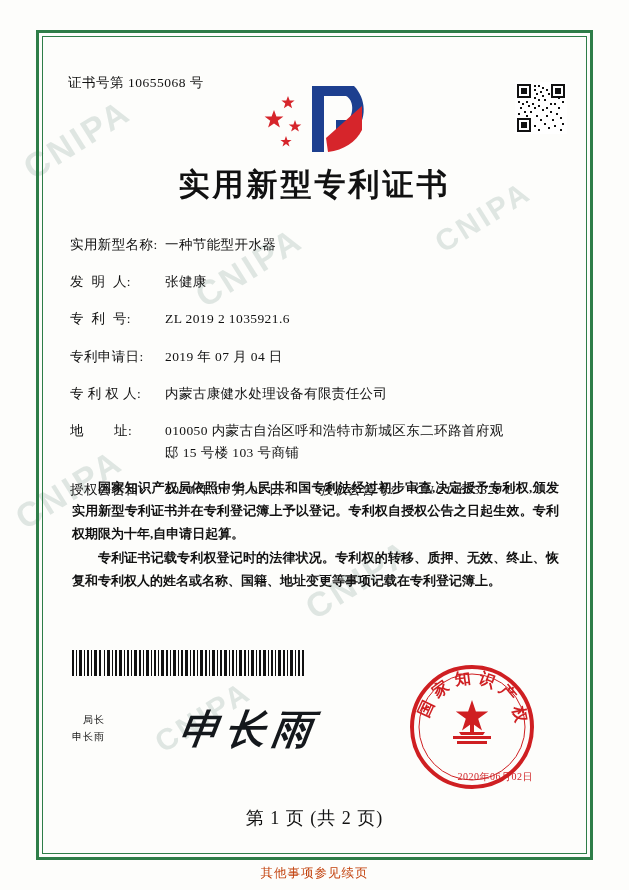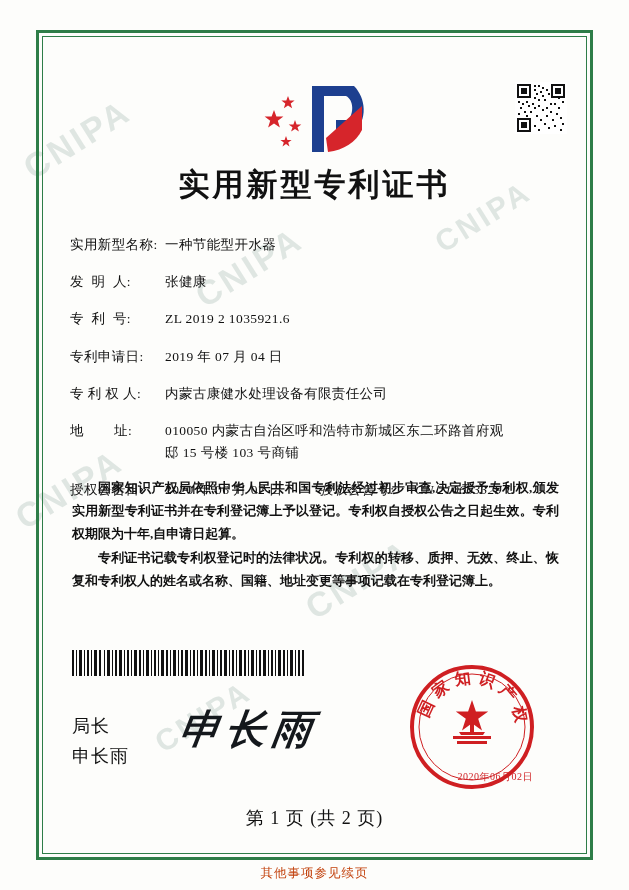--- a/index.html
+++ b/index.html
@@ -184,23 +184,24 @@
     width: 232px;
     height: 26px;
   }
   .barcode svg { display: block; }
 
   
   .sig-label {
     position: absolute;
     left: 12px;
     top: 660px;
-    font-size: 18px;
+    font-size: 10px;
     line-height: 1.65;
     letter-spacing: 1px;
+    text-align: right;
   }
   .sig-hand {
     position: absolute;
     left: 120px;
     top: 650px;
     font-family: "DejaVu Serif", serif;
     font-size: 40px;
     font-weight: 700;
     font-style: italic;
     letter-spacing: 6px;
@@ -263,20 +264,21 @@
 
   <div class="border-outer"></div>
   <div class="border-inner"></div>
   <div class="corner tl"></div>
   <div class="corner tr"></div>
   <div class="corner bl"></div>
   <div class="corner br"></div>
 
   <div class="content">
 
+    <div class="cert-no">证书号第 10655068 号</div>
 
     <div class="qr">
       <svg width="52" height="52" viewBox="0 0 52 52">
         <rect width="52" height="52" fill="#ffffff"></rect>
         <g fill="#111">
           <rect x="2" y="2" width="14" height="14"></rect>
             <rect x="4" y="4" width="10" height="10" fill="#fff"></rect>
             <rect x="6" y="6" width="6" height="6"></rect>
           <rect x="36" y="2" width="14" height="14"></rect>
             <rect x="38" y="4" width="10" height="10" fill="#fff"></rect>

